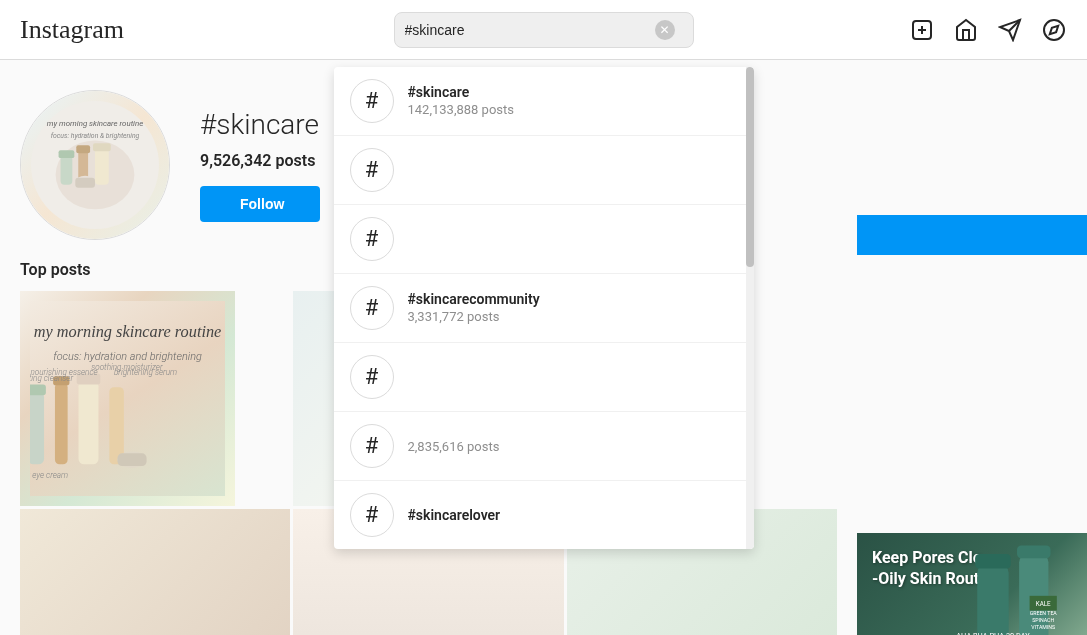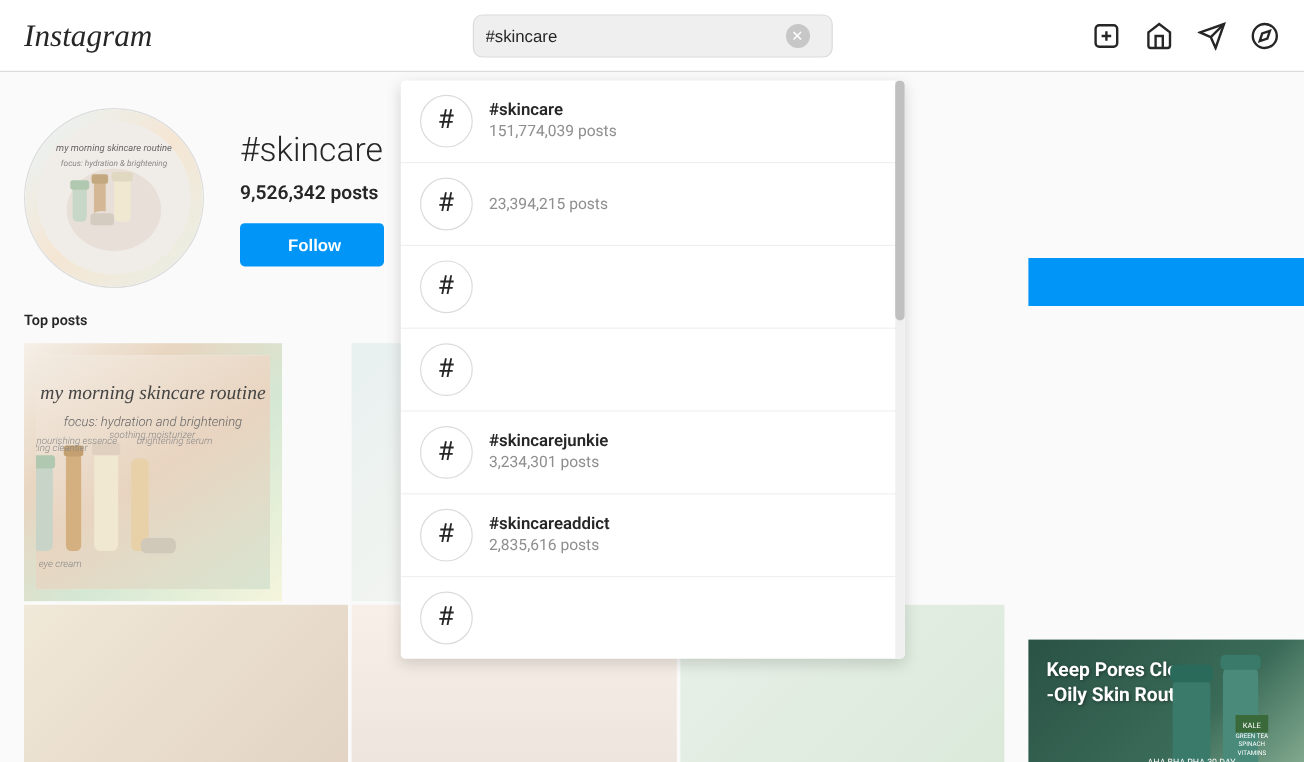--- a/index.html
+++ b/index.html
@@ -25,21 +25,20 @@
       z-index: 10;
     }
 
     .logo {
       font-family: 'Palatino Linotype', Palatino, serif;
       font-size: 26px;
       font-weight: 400;
       color: #262626;
       flex-shrink: 0;
       width: 180px;
-      font-style: italic;
     }
 
     .search-container {
       flex: 1;
       display: flex;
       justify-content: center;
       align-items: center;
       position: relative;
     }
 
@@ -171,21 +170,21 @@
       border-radius: 4px;
       padding: 8px 40px;
       font-size: 14px;
       font-weight: 600;
       cursor: pointer;
       width: 120px;
       height: 36px;
     }
 
     .top-posts-label {
-      font-size: 12px;
+      font-size: 16px;
       font-weight: 600;
       color: #262626;
       margin-bottom: 12px;
     }
 
     .posts-grid {
       display: grid;
       grid-template-columns: repeat(3, 1fr);
       gap: 3px;
     }
@@ -327,58 +326,57 @@
     <div class="search-dropdown">
 
       <div class="scroll-indicator">
         <div class="scroll-thumb"></div>
       </div>
 
       <div class="dropdown-item">
         <div class="hash-icon-circle">#</div>
         <div class="dropdown-item-text">
           <div class="dropdown-tag-name">#skincare</div>
-          <div class="dropdown-tag-count">151,774,039 posts</div>
+          <div class="dropdown-tag-count">142,133,888 posts</div>
         </div>
       </div>
 
       <div class="dropdown-item">
         <div class="hash-icon-circle">#</div>
         <div class="dropdown-item-text">
-          <div class="dropdown-tag-count">23,394,215 posts</div>
         </div>
       </div>
 
       <div class="dropdown-item">
         <div class="hash-icon-circle">#</div>
       </div>
 
       <div class="dropdown-item">
         <div class="hash-icon-circle">#</div>
-      </div>
-
-      <div class="dropdown-item">
-        <div class="hash-icon-circle">#</div>
         <div class="dropdown-item-text">
-          <div class="dropdown-tag-name">#skincarejunkie</div>
-          <div class="dropdown-tag-count">3,234,301 posts</div>
+          <div class="dropdown-tag-name">#skincarecommunity</div>
+          <div class="dropdown-tag-count">3,331,772 posts</div>
         </div>
       </div>
 
       <div class="dropdown-item">
         <div class="hash-icon-circle">#</div>
+      </div>
+
+      <div class="dropdown-item">
+        <div class="hash-icon-circle">#</div>
         <div class="dropdown-item-text">
-          <div class="dropdown-tag-name">#skincareaddict</div>
           <div class="dropdown-tag-count">2,835,616 posts</div>
         </div>
       </div>
 
       <div class="dropdown-item">
         <div class="hash-icon-circle">#</div>
         <div class="dropdown-item-text">
+          <div class="dropdown-tag-name">#skincarelover</div>
         </div>
       </div>
     </div>
   </div>
 
   <div class="nav-icons">
     <div class="nav-icon">
       <svg width="24" height="24" viewBox="0 0 24 24" fill="none" stroke="#262626" stroke-width="2">
         <rect x="3" y="3" width="18" height="18" rx="3" ry="3"></rect>
         <line x1="12" y1="8" x2="12" y2="16"></line>

